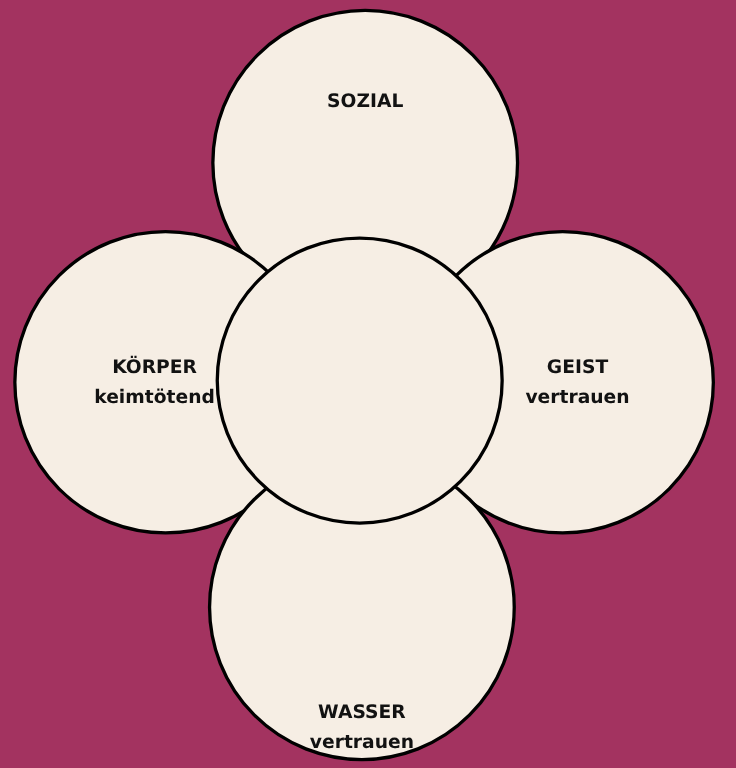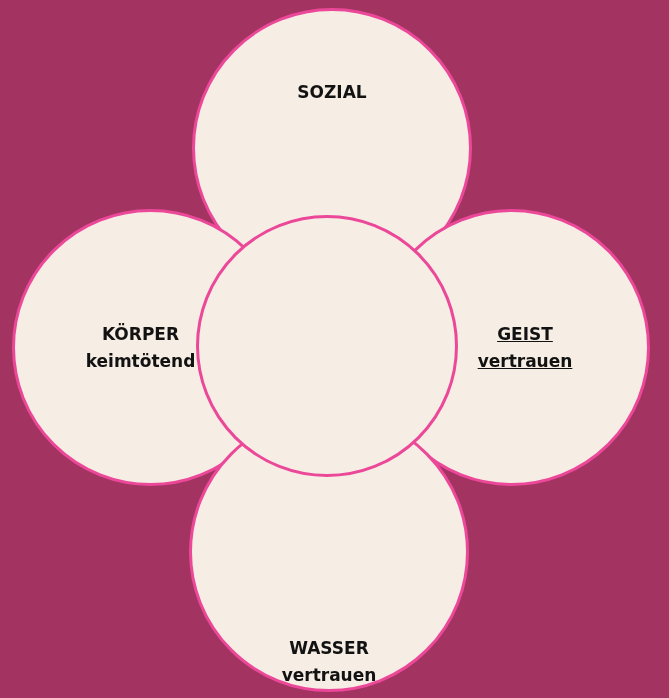--- a/index.html
+++ b/index.html
@@ -6,38 +6,38 @@
     body {
       width: 669px; height: 698px;
       background: #a33360;
       position: relative; overflow: hidden;
       font-family: "DejaVu Sans", "Liberation Sans", sans-serif;
     }
     .circle {
       position: absolute;
       border-radius: 50%;
       background: #f6eee4;
-      border: 3px solid #ec4899;
+      border: 3px solid #000000;
       box-sizing: border-box;
       display: flex; flex-direction: column;
       align-items: center; justify-content: center;
       text-align: center;
       color: #121212;
       font-weight: bold;
       font-size: 17px;
       line-height: 27px;
     }
     .circle .title, .circle .sub { display: block; }
     #c-sozial  { left: 192px; top: 8px;   width: 280px; height: 280px; justify-content: flex-start; padding-top: 68px; }
     #c-koerper { left: 12px;  top: 209px; width: 277px; height: 277px; align-items: center; }
     #c-geist   { left: 373px; top: 209px; width: 277px; height: 277px; }
     #c-wasser  { left: 189px; top: 412px; width: 280px; height: 280px; justify-content: flex-end; padding-top: 160px; }
     #c-ganzheit{ left: 196px; top: 215px; width: 262px; height: 262px; z-index: 5; }
     #c-koerper .inner { margin-left: -20px; }
-    #c-geist .inner { margin-left: 27px; text-decoration: underline; }
+    #c-geist .inner { margin-left: 27px; }
   </style>
 </head>
 <body>
 
 <div class="circle" id="c-sozial">
   <div class="inner">
     <span class="title">SOZIAL</span>
   </div>
 </div>
 

